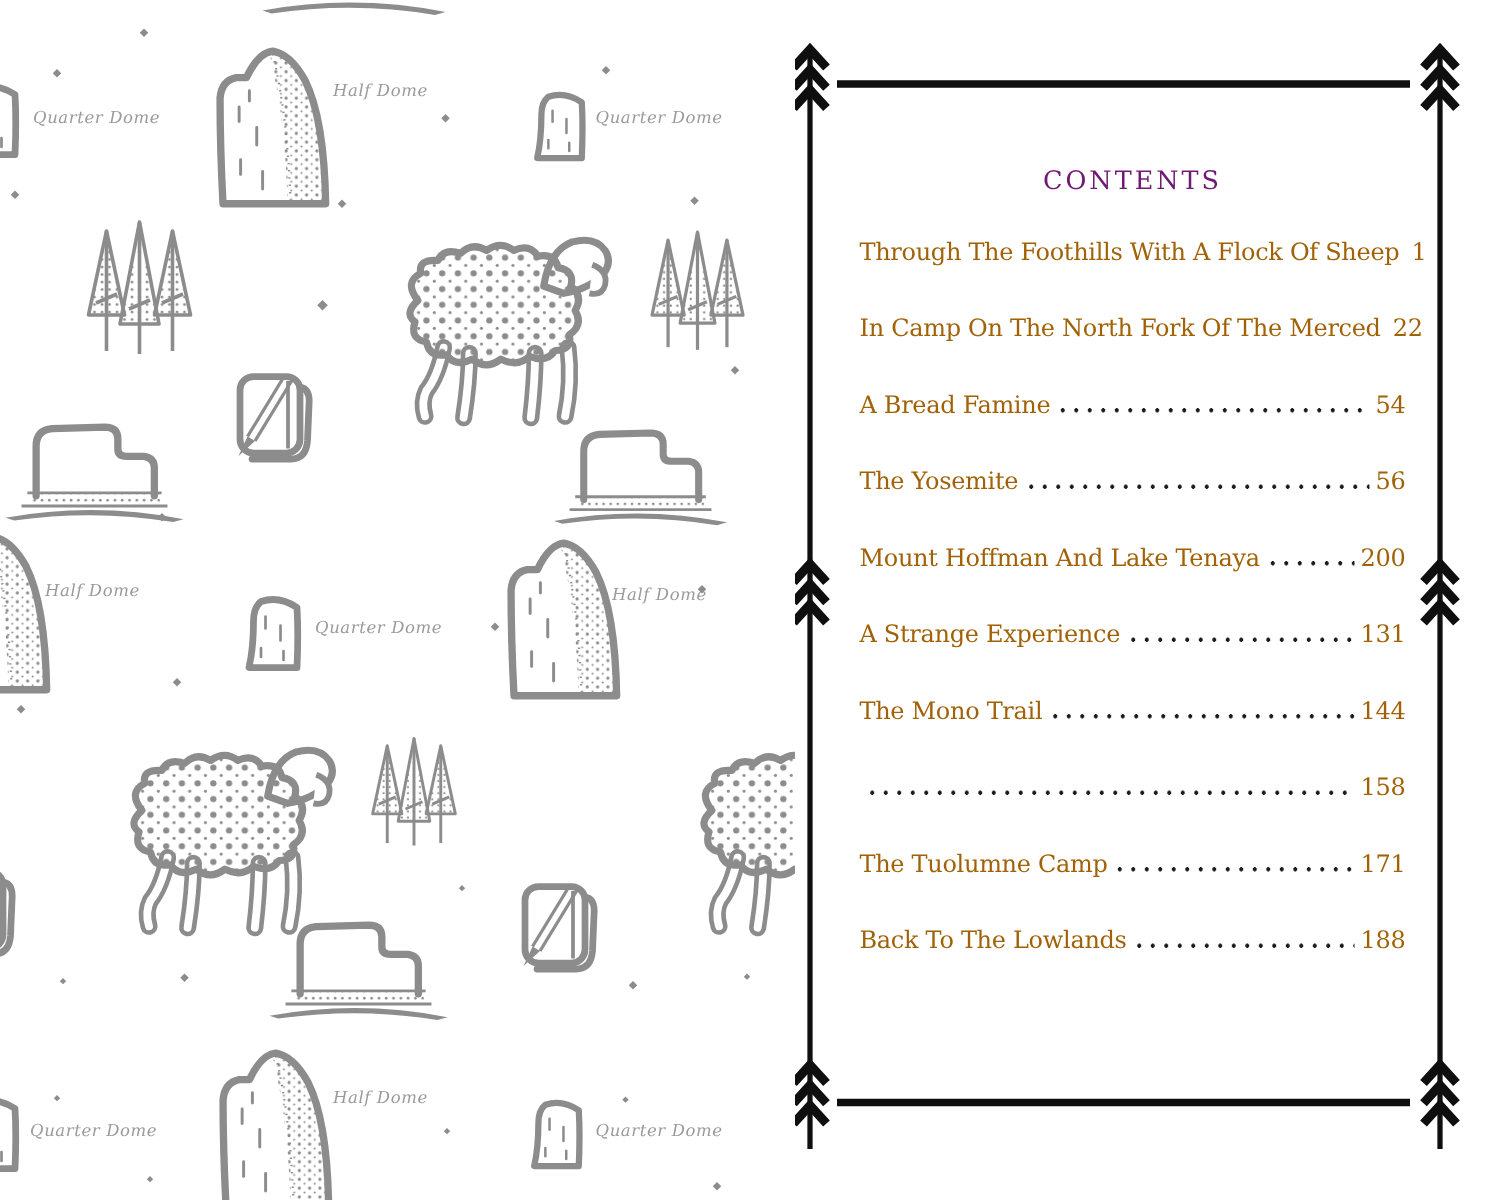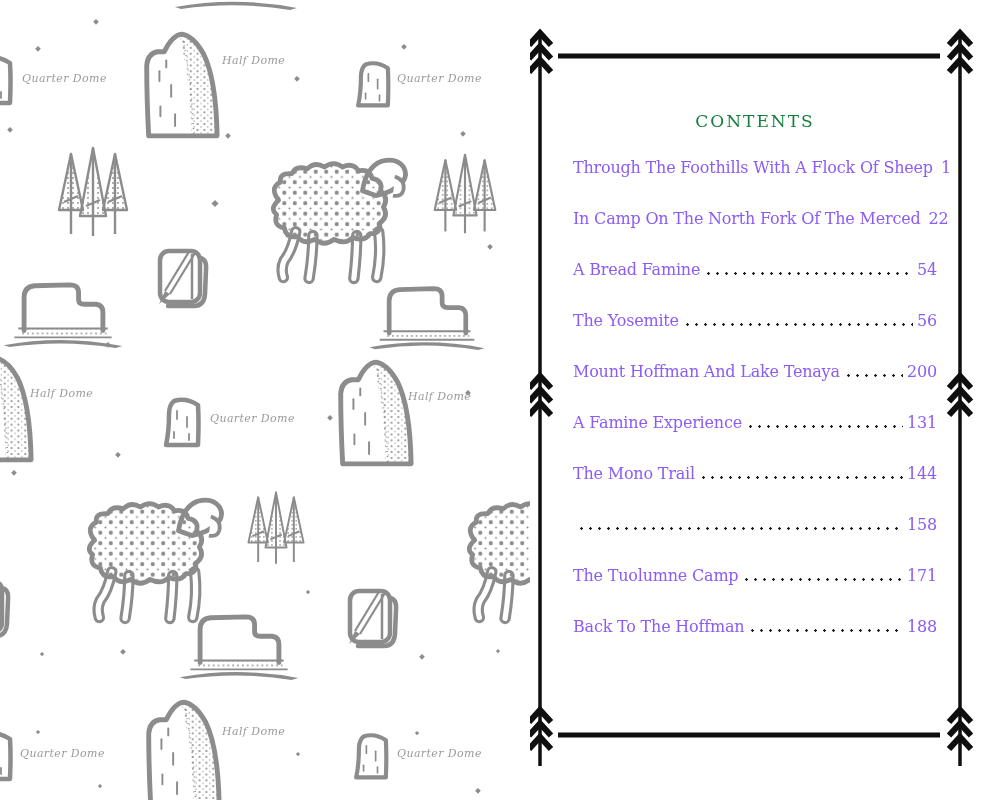--- a/index.html
+++ b/index.html
@@ -8,24 +8,24 @@
 
   
   .pattern-wrap{position:absolute;left:0;top:0;width:530px;height:800px;overflow:hidden;}
   .plabel{font:italic 11px "DejaVu Serif", serif;fill:#9a9a9a;letter-spacing:.4px;}
 
   
   .toc-panel{position:absolute;left:530px;top:0;width:470px;height:800px;background:#ffffff;}
   .frame-svg{position:absolute;left:0;top:0;width:470px;height:800px;}
   .toc-title{position:absolute;left:43px;top:104px;width:364px;height:34px;
     display:flex;align-items:center;justify-content:center;
-    font-size:17px;letter-spacing:2px;color:#15803d;text-align:center;}
+    font-size:17px;letter-spacing:2px;color:#701a75;text-align:center;}
   .toc-entries{position:absolute;left:43px;top:142px;width:364px;}
   .entry{height:51px;display:flex;align-items:center;white-space:nowrap;
-    font-size:16px;letter-spacing:-0.2px;color:#8b5cf6;}
+    font-size:16px;letter-spacing:-0.2px;color:#a16207;}
   .entry .t{flex:0 0 auto;}
   .entry .p{flex:0 0 auto;}
   .leader{flex:1 1 0;min-width:0;height:17px;margin:0 4px;
     background-image:radial-gradient(circle closest-side,#1c1c1c 98%,rgba(0,0,0,0));
     background-size:9px 2.8px;background-repeat:repeat-x;
     background-position:left bottom 3px;}
   .leader.no-dots{background:none;}
 </style>
 </head>
 <body>
@@ -246,38 +246,38 @@
     <span class="t">The Yosemite</span>
     <span class="leader"></span>
     <span class="p">56</span>
   </div>
         <div class="entry">
     <span class="t">Mount Hoffman And Lake Tenaya</span>
     <span class="leader"></span>
     <span class="p">200</span>
   </div>
         <div class="entry">
-    <span class="t">A Famine Experience</span>
+    <span class="t">A Strange Experience</span>
     <span class="leader"></span>
     <span class="p">131</span>
   </div>
         <div class="entry">
     <span class="t">The Mono Trail</span>
     <span class="leader"></span>
     <span class="p">144</span>
   </div>
         <div class="entry">
     <span class="leader"></span>
     <span class="p">158</span>
   </div>
         <div class="entry">
     <span class="t">The Tuolumne Camp</span>
     <span class="leader"></span>
     <span class="p">171</span>
   </div>
         <div class="entry">
-    <span class="t">Back To The Hoffman</span>
+    <span class="t">Back To The Lowlands</span>
     <span class="leader"></span>
     <span class="p">188</span>
   </div>
       </div>
   </div>
 </div>
 
 </body></html>

